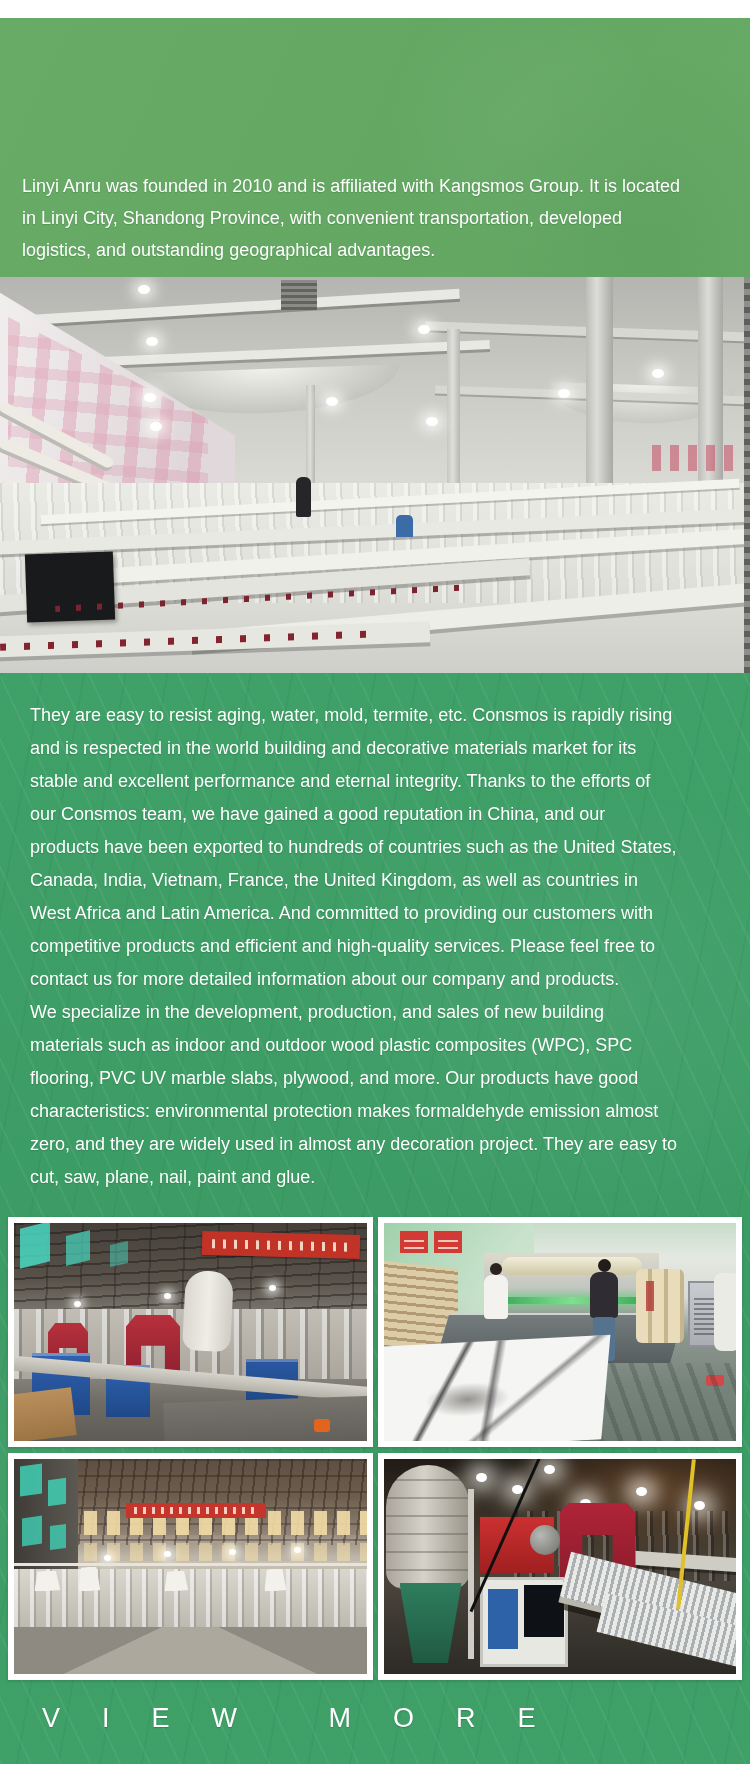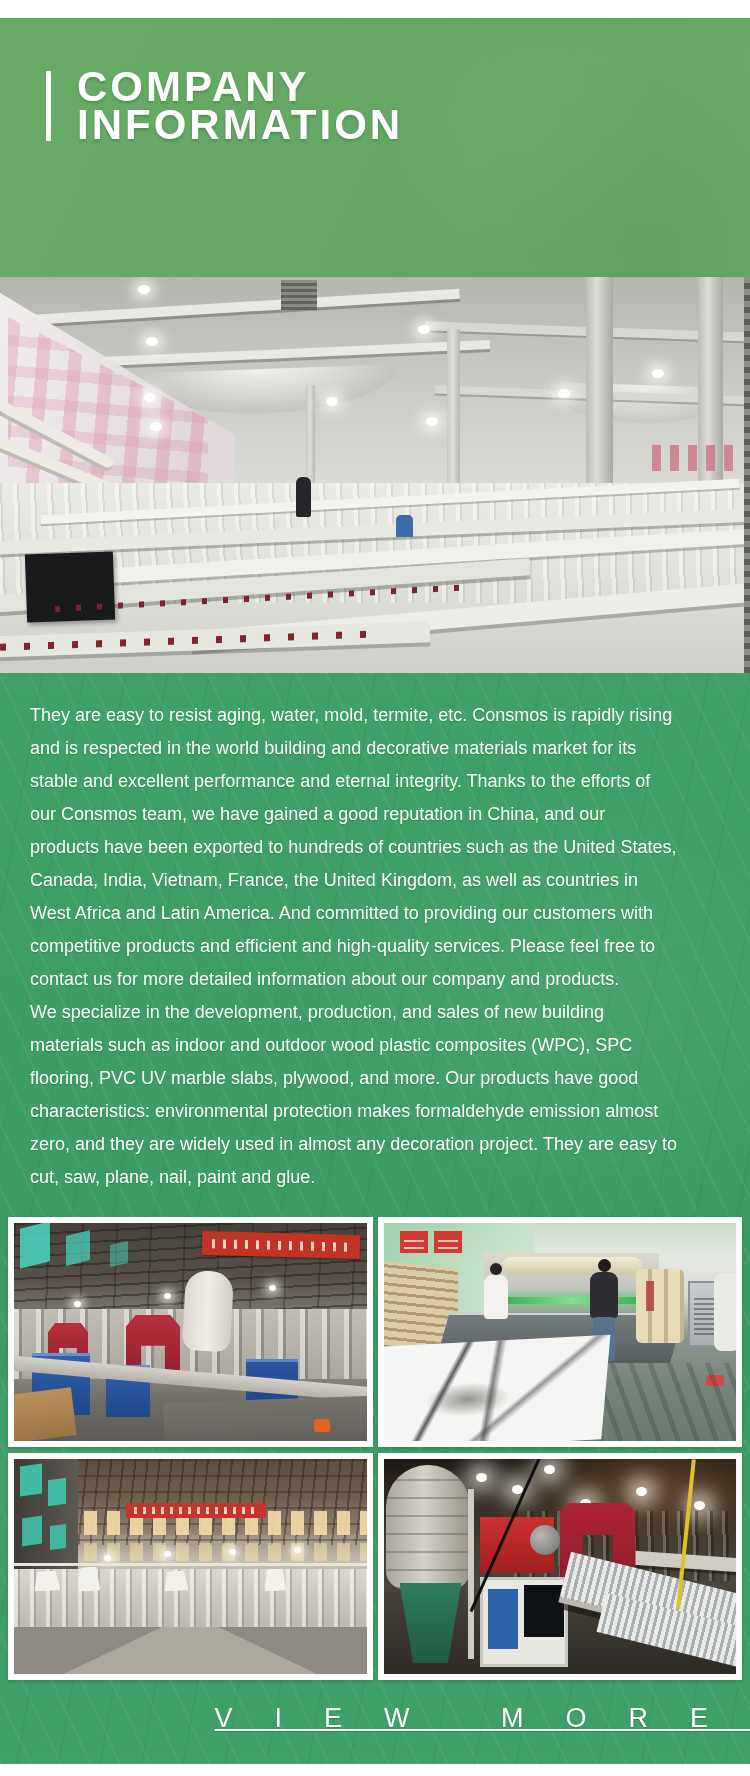--- a/index.html
+++ b/index.html
@@ -62,39 +62,35 @@
   }
   .frame{background:#ffffff;padding:6px;box-sizing:border-box;box-shadow:0 1px 3px rgba(20,60,35,.25);}
   .photo{position:relative;width:100%;height:100%;overflow:hidden;}
 
   .photo-a{background:linear-gradient(180deg,#45403a 0%,#58524a 26%,#8a867e 48%,#9b978f 60%,#6f6c66 82%,#5e5b56 100%);}
   .photo-b{background:linear-gradient(180deg,#c7dcc9 0%,#e4e9e2 16%,#d9dad4 34%,#8b968e 52%,#77847c 74%,#6d7a72 100%);}
   .photo-c{background:linear-gradient(180deg,#5e4f43 0%,#6e5e4e 18%,#97897a 34%,#c8c0b2 46%,#beb9ae 58%,#a09c92 74%,#8a867e 100%);}
   .photo-d{background:linear-gradient(180deg,#201b16 0%,#342c22 22%,#453c30 40%,#4a443c 58%,#39352f 80%,#2e2b26 100%);}
 
   .view-more{
-    margin-top:16px;height:44px;line-height:44px;text-align:right;
+    margin-top:16px;height:44px;line-height:44px;text-align:left;
     color:#fff;font-size:27px;letter-spacing:42px;text-indent:42px;
-    cursor:pointer;text-shadow:0 1px 1px rgba(20,70,40,.3);text-decoration:underline;
+    cursor:pointer;text-shadow:0 1px 1px rgba(20,70,40,.3);
   }
   .strip-bottom{position:absolute;left:0;bottom:0;width:750px;height:12px;background:#ffffff;}
 </style>
 </head>
 <body>
 
 <div class="strip-top"></div>
 
 <div class="header">
-  <div class="title-wrap">
-    <div class="title-bar"></div>
-    <div class="title">
-      <div>COMPANY</div>
-      <div>INFORMATION</div>
-    </div>
-  </div>
+  <div class="intro">Linyi Anru was founded in 2010 and is affiliated with Kangsmos Group. It is located
+in Linyi City, Shandong Province, with convenient transportation, developed
+logistics, and outstanding geographical advantages.</div>
 </div>
 
 <div class="hero">
   <i class="abs" style="left:0;top:0;width:750px;height:212px;background:linear-gradient(180deg,#b4b4b0,#c9c9c4 45%,#dbdbd6)"></i>
   <i class="abs" style="left:-10px;top:26px;width:470px;height:10px;background:#e8e8e4;box-shadow:0 3px 0 rgba(96,96,92,.5);transform:rotate(-3.5deg)"></i>
   <i class="abs" style="left:-10px;top:74px;width:500px;height:9px;background:#e8e8e4;box-shadow:0 3px 0 rgba(96,96,92,.45);transform:rotate(-2.5deg)"></i>
   <i class="abs" style="left:130px;top:92px;width:270px;height:44px;background:radial-gradient(ellipse at 50% -10%,#f4f4f0,#c2c2bd 75%);border-radius:0 0 135px 135px/0 0 44px 44px;transform:rotate(-2deg)"></i>
   <i class="abs" style="left:545px;top:108px;width:190px;height:38px;background:radial-gradient(ellipse at 50% -10%,#f2f2ee,#c6c6c1 75%);border-radius:0 0 95px 95px/0 0 38px 38px;transform:rotate(2deg)"></i>
   <i class="abs" style="left:425px;top:50px;width:330px;height:9px;background:#d8d8d3;box-shadow:0 2px 0 rgba(100,100,96,.4);transform:rotate(2deg)"></i>
   <i class="abs" style="left:435px;top:114px;width:320px;height:8px;background:#d8d8d3;box-shadow:0 2px 0 rgba(100,100,96,.4);transform:rotate(2deg)"></i>

